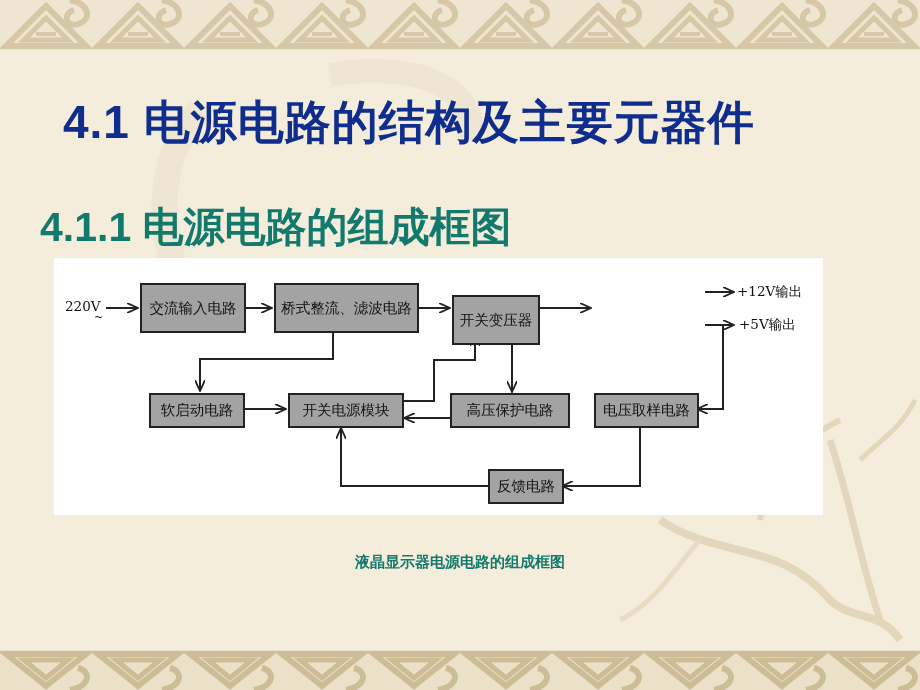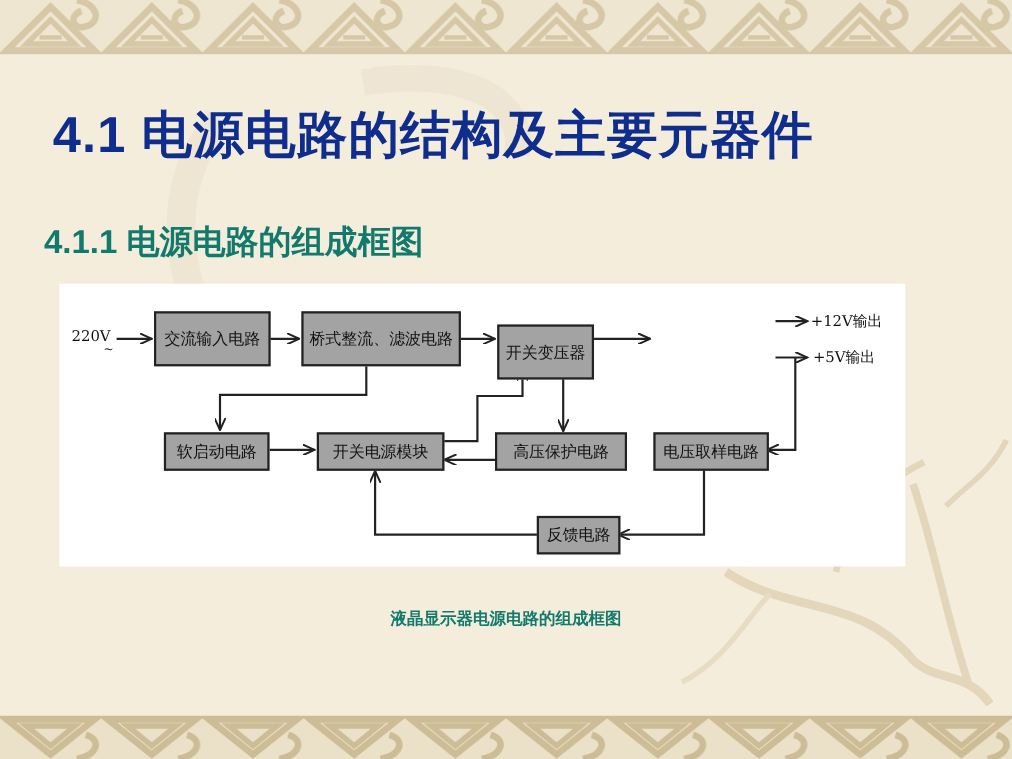--- a/index.html
+++ b/index.html
@@ -13,29 +13,29 @@
     position: absolute; left: 0; width: 920px; height: 50px;
     background-color: #efe6d2;
   }
   .border-band svg { display: block; }
   .border-top { top: 0; }
   .border-bottom { bottom: 0; height: 40px; }
   .bg-brush {
     position: absolute; pointer-events: none;
   }
   .title {
-    position: absolute; left: 48px; top: 92px;
+    position: absolute; left: 63px; top: 92px;
     font-family: "Liberation Sans", "DejaVu Sans", sans-serif;
     font-weight: bold; font-size: 46px; color: #0f2d8c;
     letter-spacing: 1px; white-space: nowrap;
   }
   .subtitle {
     position: absolute; left: 40px; top: 200px;
     font-family: "Liberation Sans", "DejaVu Sans", sans-serif;
-    font-weight: bold; font-size: 30px; color: #127a6c;
+    font-weight: bold; font-size: 41px; color: #127a6c;
     white-space: nowrap;
   }
   .diagram-panel {
     position: absolute; left: 54px; top: 258px;
     width: 769px; height: 257px; background: #ffffff;
   }
   .diagram-panel svg { position: absolute; left: 0; top: 0; }
   .block {
     position: absolute; border: 2px solid #222;
     background: #a3a3a3;

